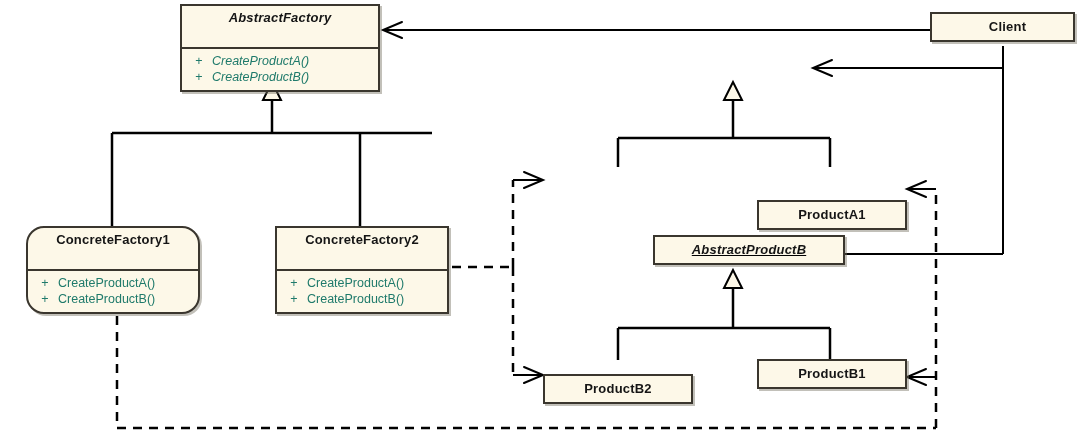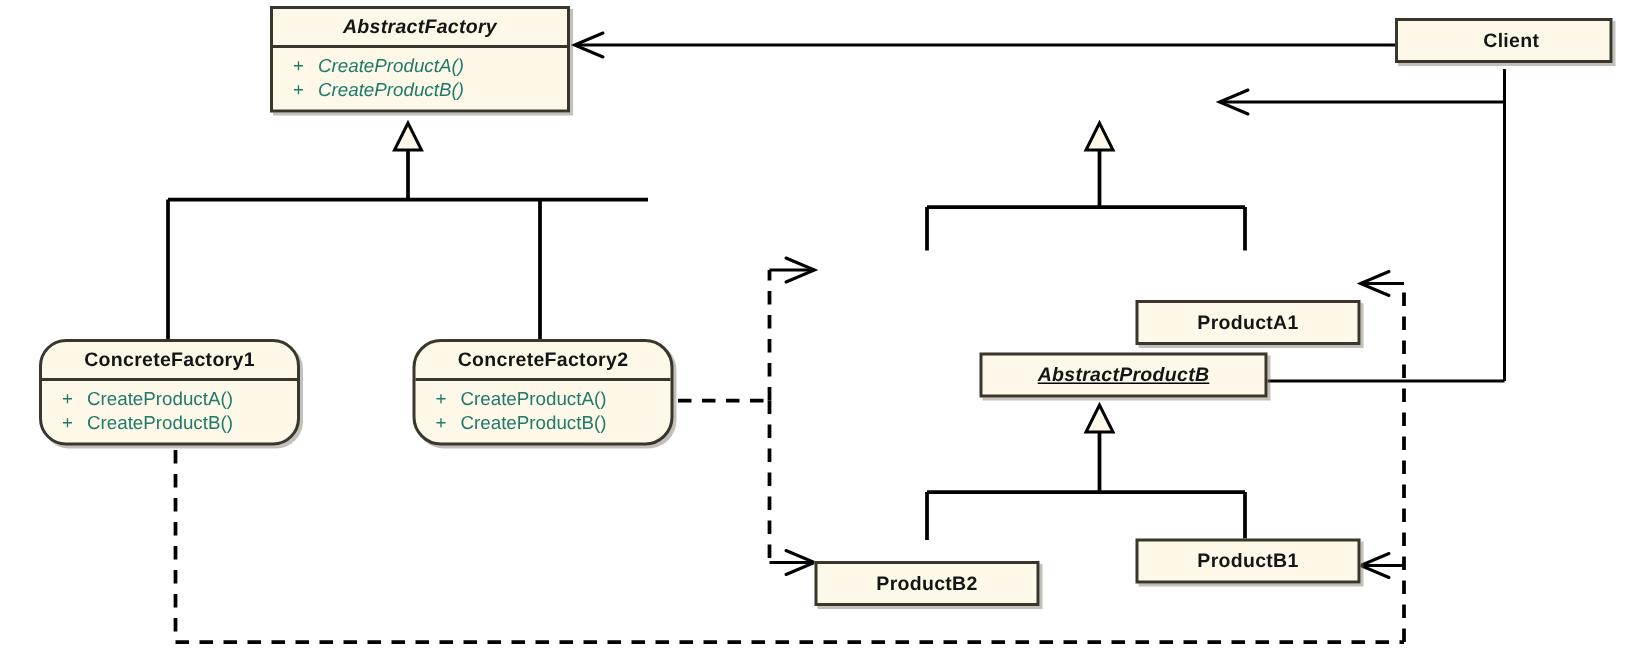--- a/index.html
+++ b/index.html
@@ -30,21 +30,21 @@
     border: 2px solid #3a362e;
     box-shadow: 2px 2px 0 rgba(120,115,100,0.45);
     z-index: 5;
   }
   .uml-title {
     text-align: center;
     color: #151515;
     font-size: 13px;
     font-weight: bold;
     letter-spacing: 0.2px;
-    padding: 4px 6px 5px 6px;
+    padding: 4px 6px 22px 6px;
     line-height: 15px;
     white-space: nowrap;
   }
   .uml-title.abstract {
     font-style: italic;
   }
   .uml-sep {
     height: 0;
     border-top: 2px solid #3a362e;
   }
@@ -165,21 +165,21 @@
         <span class="vis">+</span>
         <span class="sig">CreateProductA()</span>
       </div>
       <div class="uml-member">
         <span class="vis">+</span>
         <span class="sig">CreateProductB()</span>
       </div>
     </div>
   </div>
 
-  <div class="uml-box" style="left:275px; top:226px; width:174px;border-radius:19px;">
+  <div class="uml-box" style="left:275px; top:226px; width:174px;">
     <div class="uml-title">ConcreteFactory2</div>
     <div class="uml-sep"></div>
     <div class="uml-members">
       <div class="uml-member">
         <span class="vis">+</span>
         <span class="sig">CreateProductA()</span>
       </div>
       <div class="uml-member">
         <span class="vis">+</span>
         <span class="sig">CreateProductB()</span>

